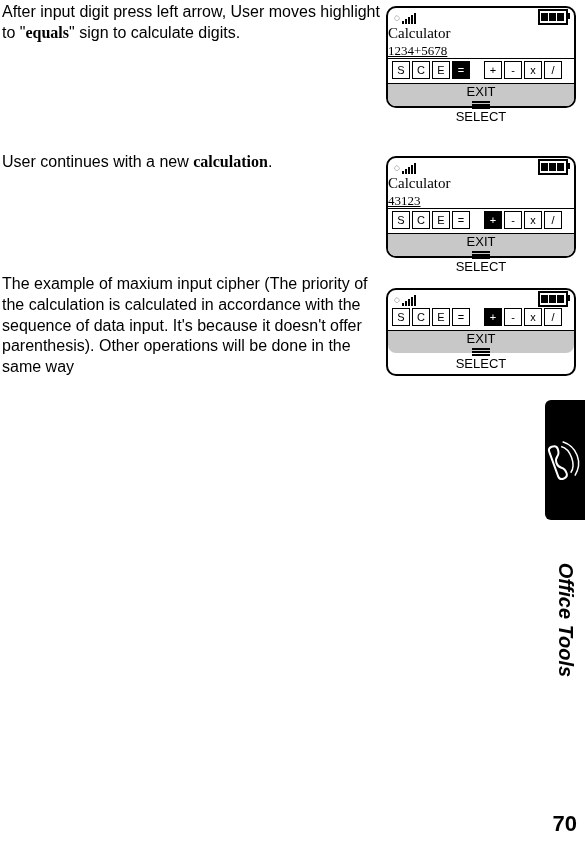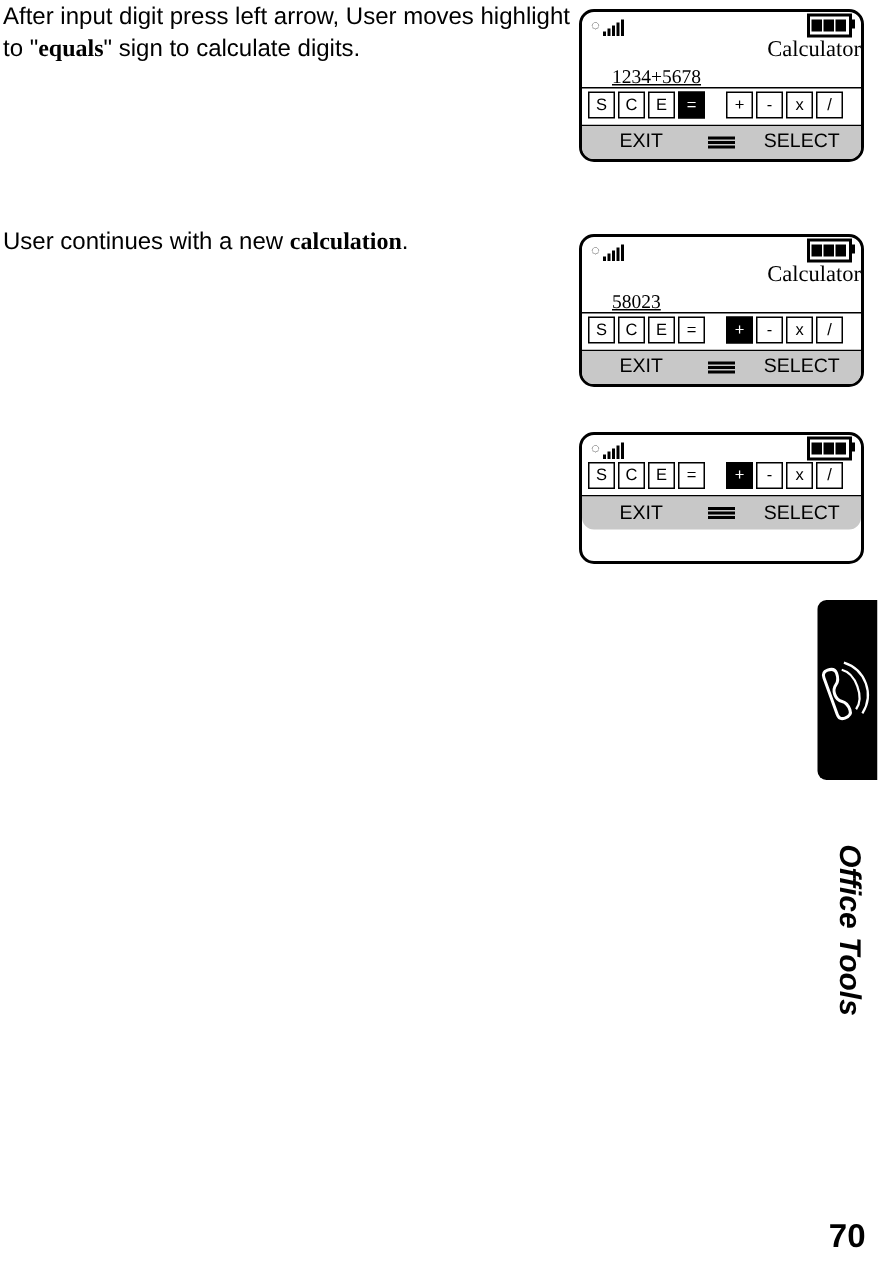--- a/index.html
+++ b/index.html
@@ -82,28 +82,28 @@
     background:#000;
   }
   .batt span {
     flex:1;
     height:8px;
     background:#000;
     margin-right:1px;
   }
 
   .calc-title {
-    text-align:right;
+    text-align:left;
     font-family: "Comic Sans MS", cursive;
     font-size: 15px;
   }
   .calc-exp {
     font-family: "Comic Sans MS", cursive;
     font-size: 13px;
-    padding: 0 20px;
+    padding: 0 0;
     border-bottom:1px solid #000;
     text-decoration: underline;
     line-height: 1.1;
     word-break: break-all;
   }
   .calc-exp.noheader {
     padding-top:2px;
   }
 
   .calc-keys {
@@ -126,20 +126,21 @@
   .key.inv { background:#000; color:#fff; }
 
   .softkeys {
     display:flex;
     background:#c8c8c8;
     border-top:1px solid #000;
     height:22px;
     align-items:center;
     border-bottom-left-radius:8px;
     border-bottom-right-radius:8px;
+    flex-direction:column;
   }
   .softkeys .sk {
     flex:1;
     text-align:center;
     font-size:13px;
   }
   .softkeys .mid {
     width:28px;
     display:flex;
     flex-direction:column;
@@ -203,20 +204,23 @@
 <div class="page">
 
   <div class="para p1">
     <span>After input digit press left arrow, User moves highlight to "</span><span class="bold">equals</span><span>" sign to calculate digits.</span>
   </div>
 
   <div class="para p2">
     <span>User continues with a new </span><span class="bold">calculation</span><span>.</span>
   </div>
 
+  <div class="para p3">
+    <span>The example of maxium input cipher (The priority of the calculation is calculated in accordance with the sequence of data input. It's because it doesn't offer parenthesis). Other operations will be done in the same way</span>
+  </div>
 
   <div class="screen s1">
     <div class="statusbar">
       <div style="display:flex;align-items:flex-end">
         <span class="sigicon">◌</span>
         <div class="sig">
           <span class="sigbar1"></span>
             <span class="sigbar2"></span>
             <span class="sigbar3"></span>
             <span class="sigbar4"></span>
@@ -265,21 +269,21 @@
             <span class="sigbar5"></span>
         </div>
       </div>
       <div class="batt">
           <span></span>
           <span></span>
           <span></span>
         </div>
     </div>
     <div class="calc-title">Calculator</div>
-    <div class="calc-exp">58023</div>
+    <div class="calc-exp">43123</div>
     <div class="calc-keys">
       <div class="key">S</div>
       <div class="key">C</div>
       <div class="key">E</div>
       <div class="key">=</div>
       <div class="gap"></div>
       <div class="key inv">+</div>
       <div class="key">-</div>
       <div class="key">x</div>
       <div class="key">/</div>

